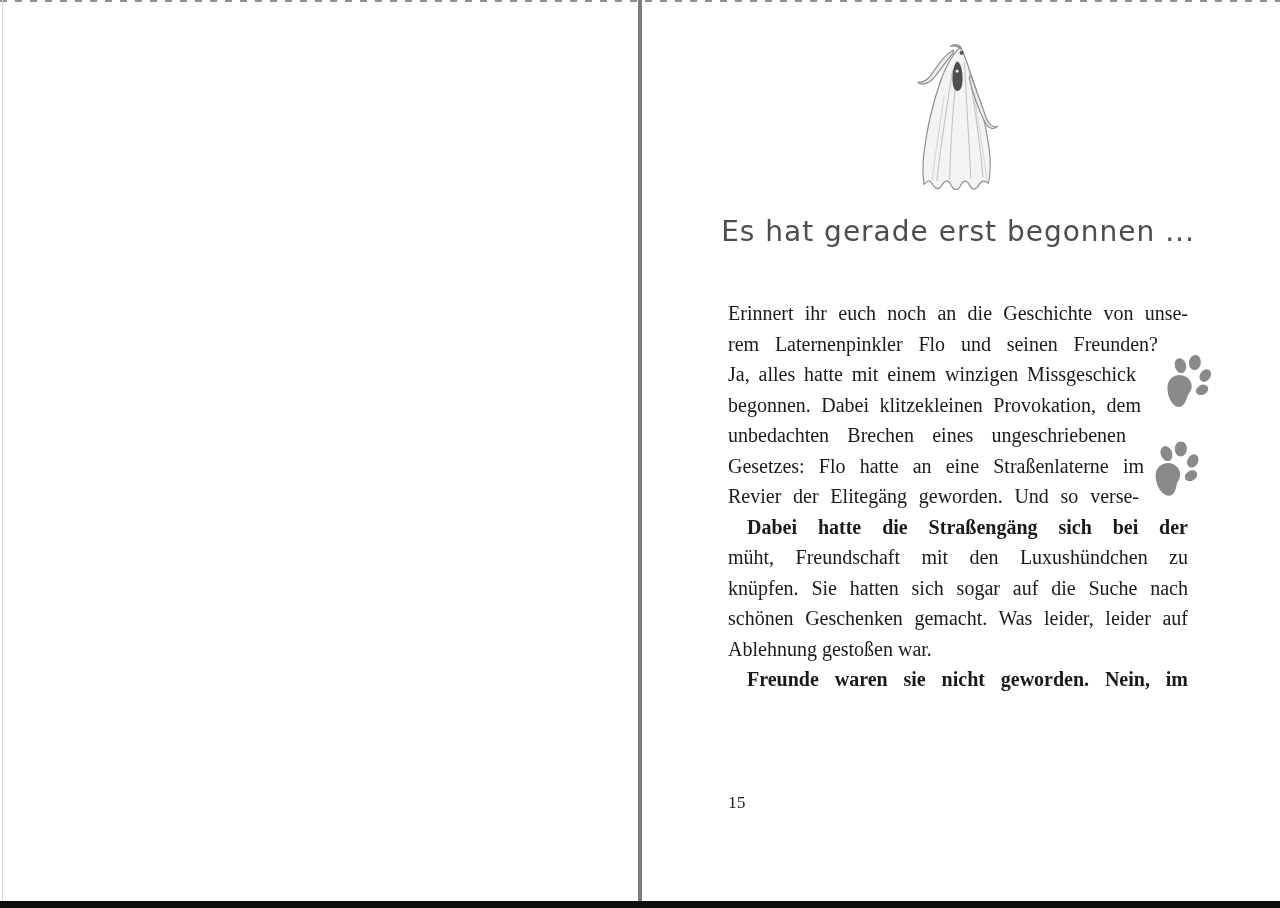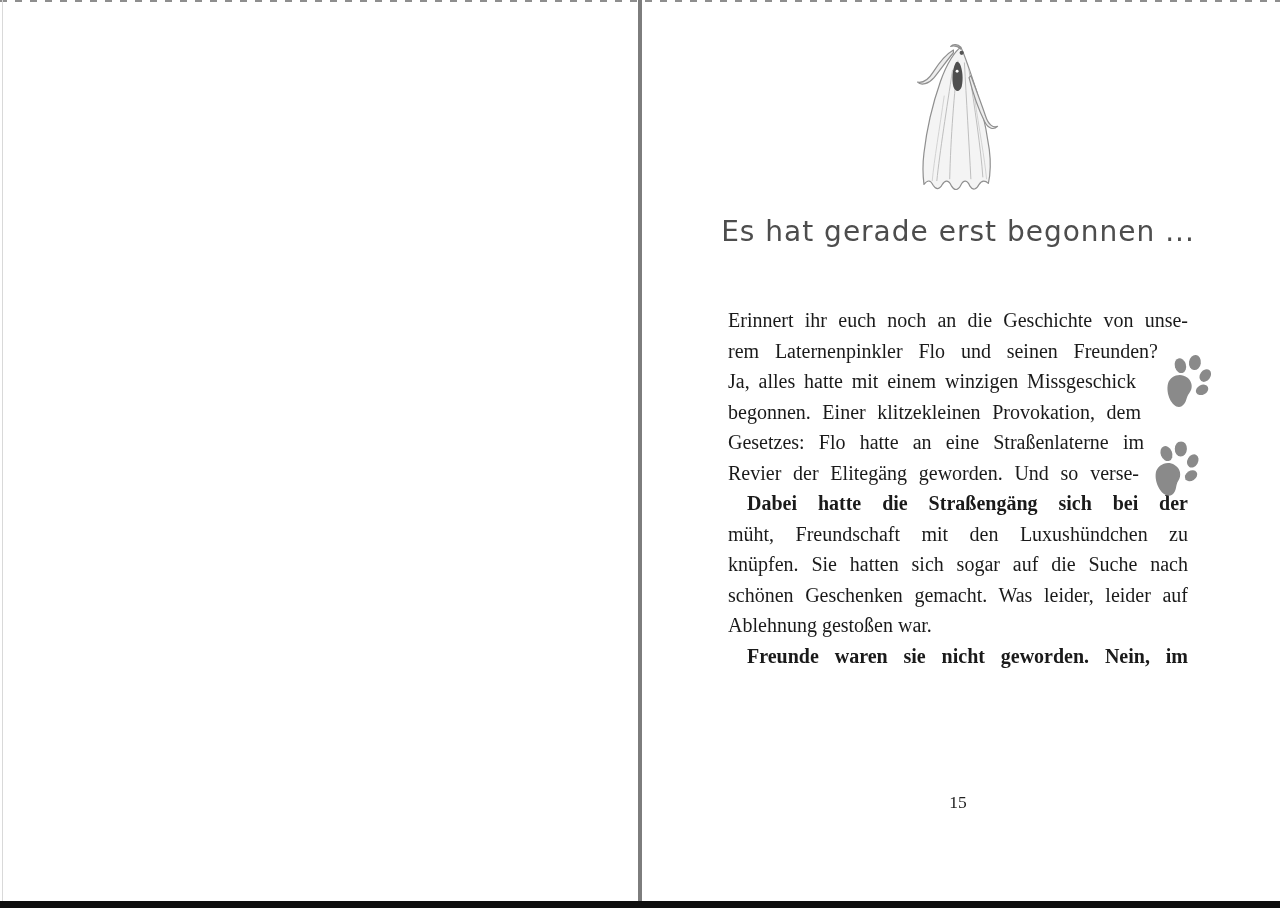--- a/index.html
+++ b/index.html
@@ -21,34 +21,34 @@
   
   .dog{position:absolute;left:270px;top:40px;width:92px;height:158px;}
   
   .title{
     position:absolute;left:56px;top:210px;width:520px;height:44px;line-height:44px;
     margin:0;text-align:center;font-family:"DejaVu Sans", sans-serif;
     font-size:28px;font-weight:500;letter-spacing:1px;color:var(--title,#4d4d4d);
   }
   
   .body-text{
-    position:absolute;left:86px;top:305px;width:460px;
+    position:absolute;left:86px;top:298px;width:460px;
     font-size:20px;color:var(--body-text,#1a1a1a);
   }
   .line{height:30.5px;line-height:30.5px;white-space:nowrap;}
   .line.just{text-align:justify;text-align-last:justify;white-space:normal;height:30.5px;overflow:hidden;}
   .line.indent{padding-left:19px;font-weight:bold;}
   
   .paw{position:absolute;}
   .paw-1{left:518px;top:354px;width:54px;height:58px;transform:rotate(2deg);}
   .paw-2{left:504px;top:442px;width:58px;height:57px;transform:rotate(-4deg);}
   .paw ellipse,.paw path{fill:var(--paw,#8a8a8a);}
   
   .page-number{
-    position:absolute;left:86px;top:792px;width:460px;text-align:center;
+    position:absolute;left:86px;top:792px;width:460px;text-align:left;
     font-size:17.5px;color:#222;
   }
 </style>
 </head>
 <body>
 
 <div class="spread">
 
   <div class="page page-left"></div>
 
@@ -73,21 +73,22 @@
         <circle cx="54" cy="13" r="2.3" fill="#555555" stroke="none"></circle>
       </g>
     </svg>
 
     <h1 class="title">Es hat gerade erst begonnen ...</h1>
 
     <div class="body-text" id="body-lines">
         <div class="line just">Erinnert ihr euch noch an die Geschichte von unse-</div>
         <div class="line just" style="margin-right: 30px;">rem Laternenpinkler Flo und seinen Freunden?</div>
         <div class="line just" style="margin-right: 52px;">Ja, alles hatte mit einem winzigen Missgeschick</div>
-        <div class="line just" style="margin-right: 47px;">begonnen. Einer klitzekleinen Provokation, dem</div>
+        <div class="line just" style="margin-right: 47px;">begonnen. Dabei klitzekleinen Provokation, dem</div>
+        <div class="line just" style="margin-right: 62px;">unbedachten Brechen eines ungeschriebenen</div>
         <div class="line just" style="margin-right: 44px;">Gesetzes: Flo hatte an eine Straßenlaterne im</div>
         <div class="line just" style="margin-right: 49px;">Revier der Elitegäng geworden. Und so verse-</div>
         <div class="line just indent">Dabei hatte die Straßengäng sich bei der verzweifel-</div>
         <div class="line just">müht, Freundschaft mit den Luxushündchen zu</div>
         <div class="line just">knüpfen. Sie hatten sich sogar auf die Suche nach</div>
         <div class="line just">schönen Geschenken gemacht. Was leider, leider auf</div>
         <div class="line">Ablehnung gestoßen war.</div>
         <div class="line just indent">Freunde waren sie nicht geworden. Nein, im Gegen-</div>
       </div>
 

